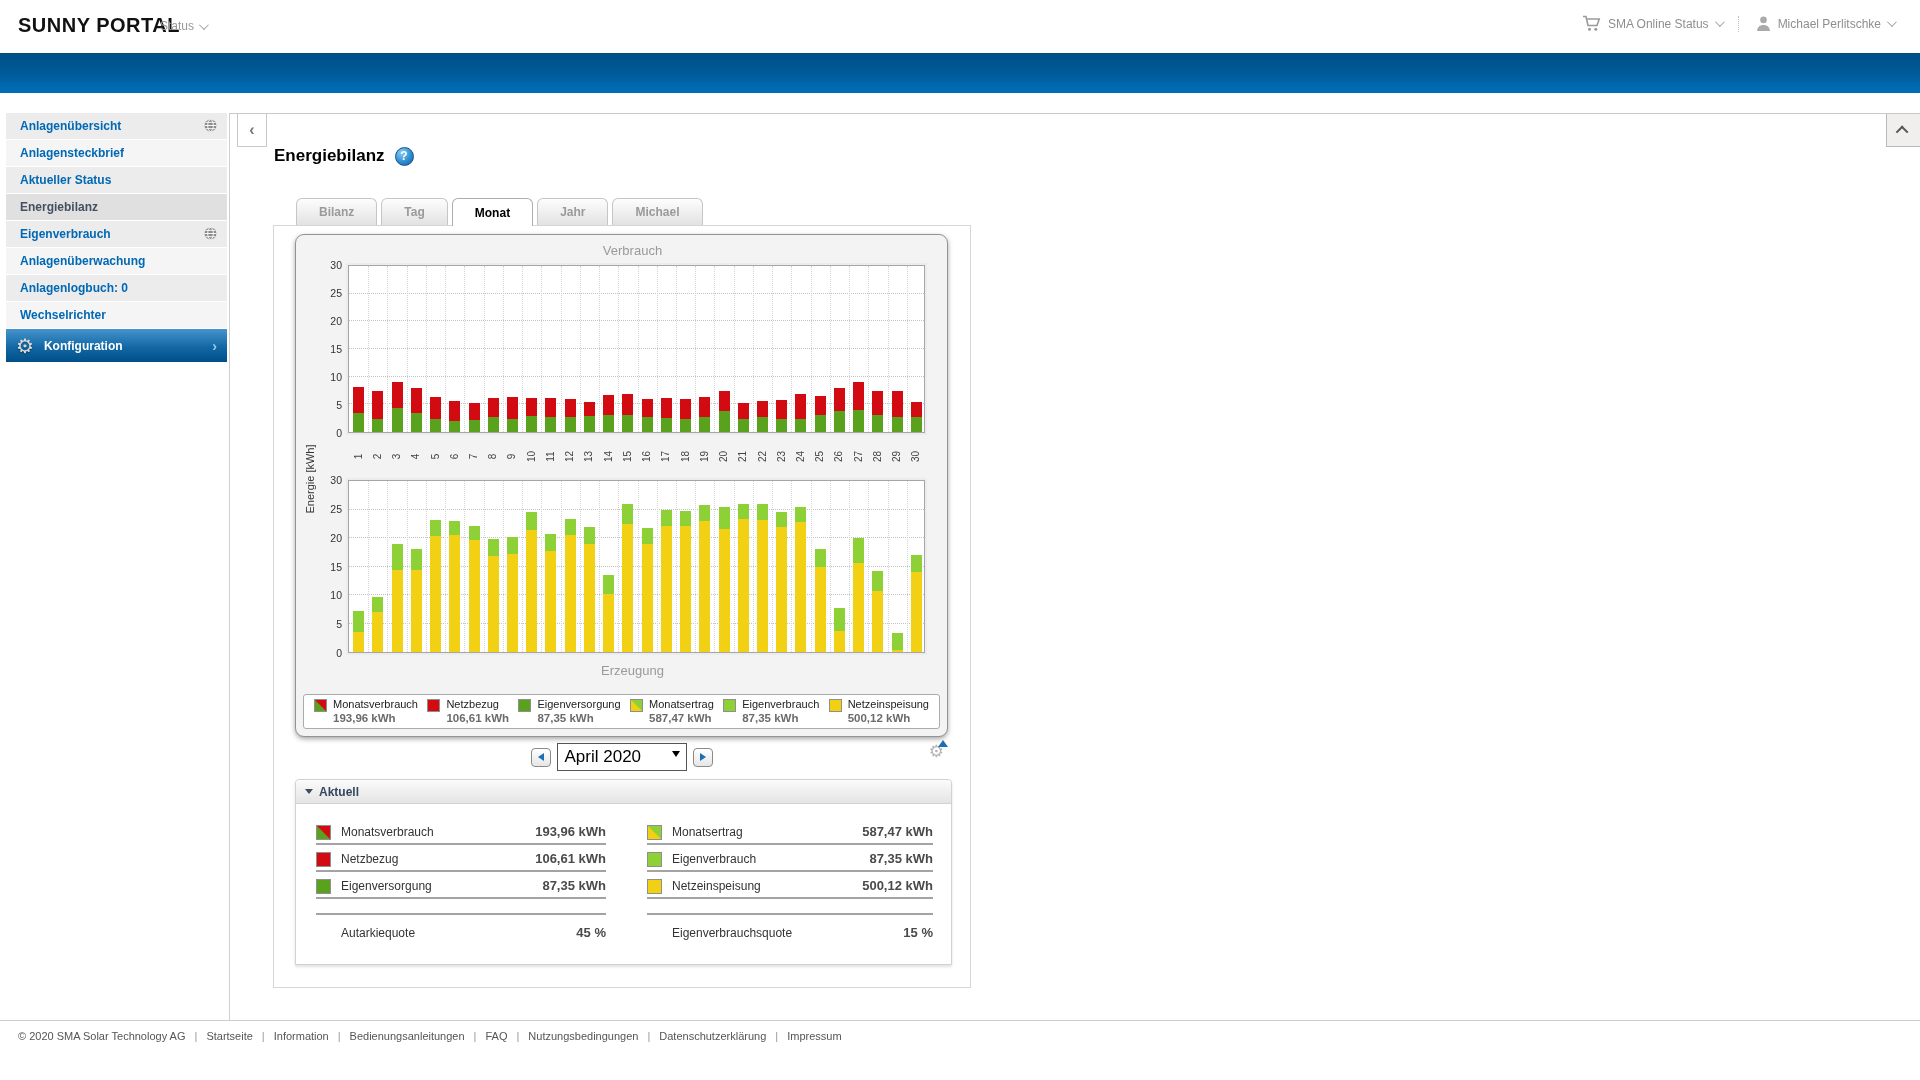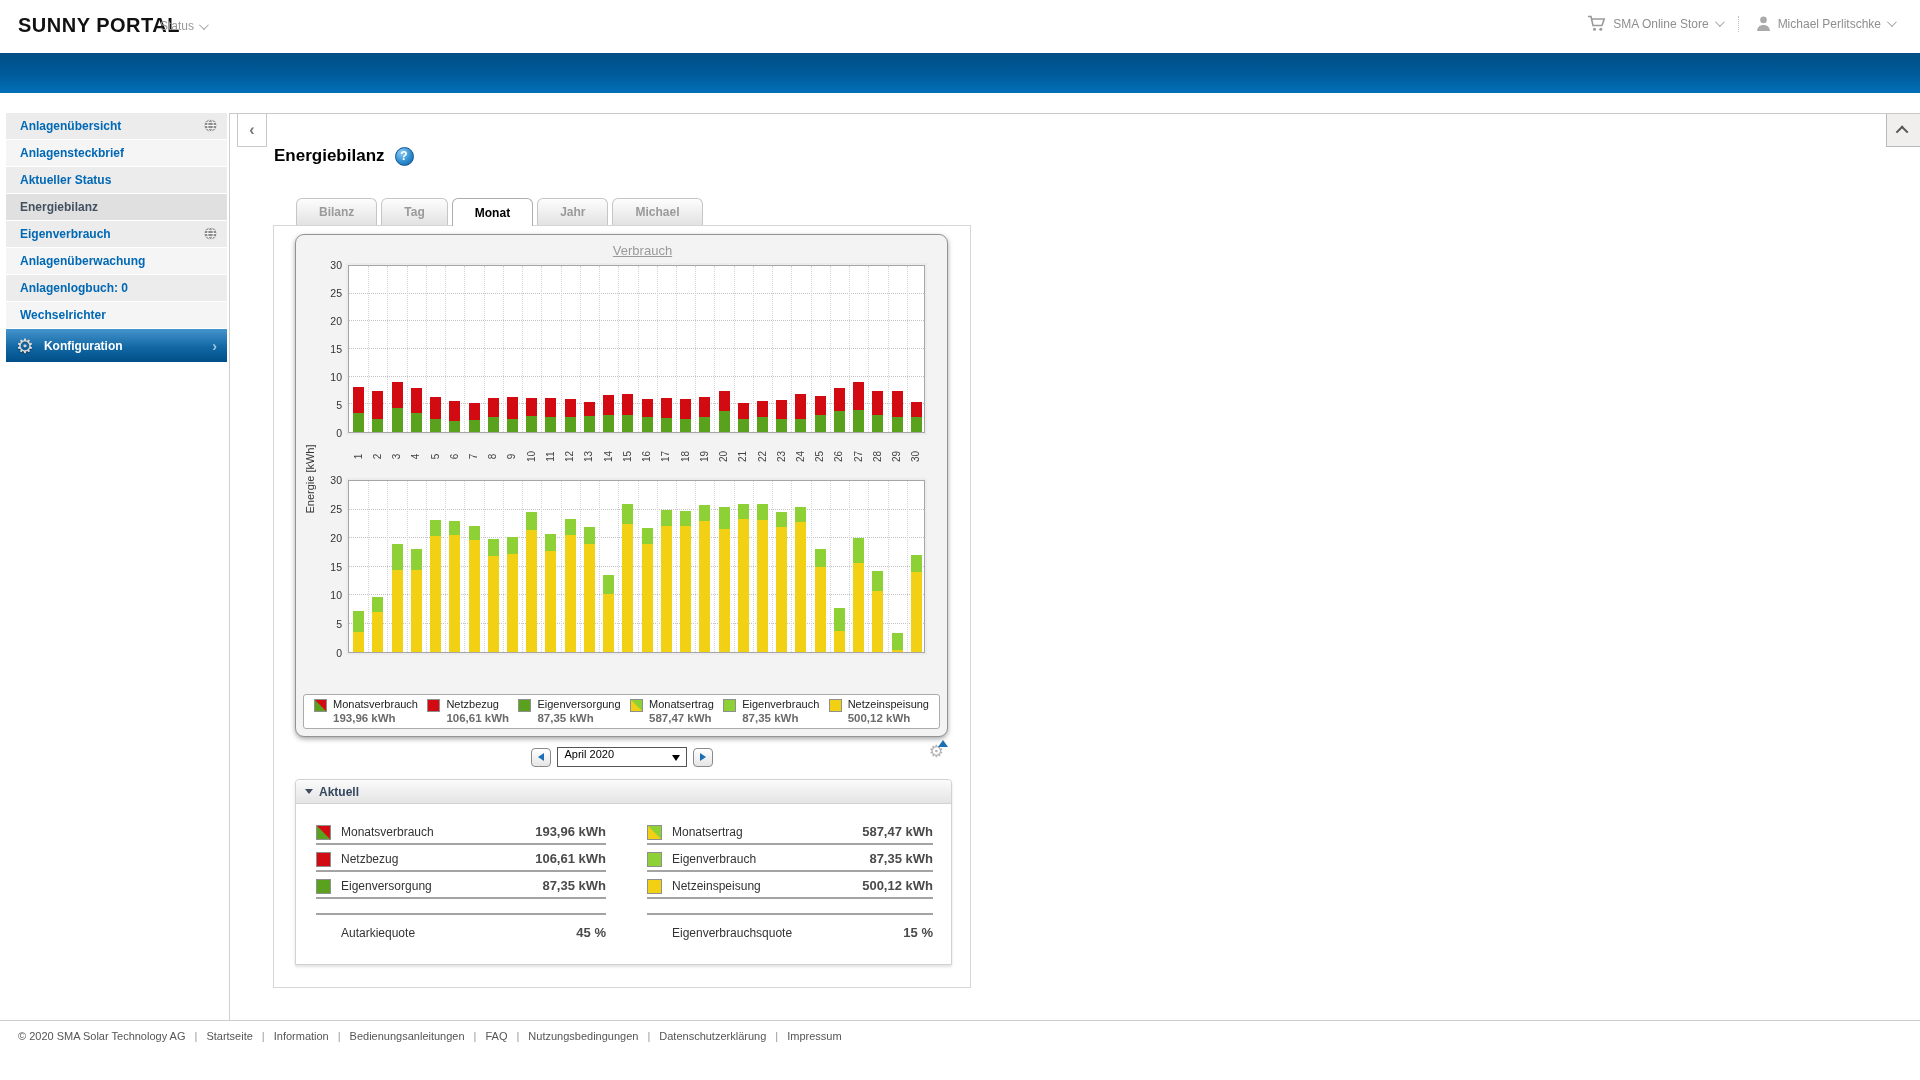--- a/index.html
+++ b/index.html
@@ -48,21 +48,21 @@
 
   
   .tabs { position:absolute; left:296px; top:198px; display:flex; gap:4px; z-index:3; }
   .tab { height:27px; padding:0 22px; border:1px solid #c6c6c6; border-bottom:none; border-radius:6px 6px 0 0; background:linear-gradient(180deg,#fdfdfd,#e2e2e2); color:#9a9a9a; font-size:12px; font-weight:bold; display:flex; align-items:center; cursor:pointer; }
   .tab.active { background:#fff; color:#000; border-color:#adadad; height:28px; position:relative; top:0; }
 
   .tabbox { position:absolute; left:273px; top:225px; width:698px; height:763px; background:#fff; border:1px solid #d6d6d6; z-index:2; }
 
   
   .chart-panel { position:absolute; left:21px; top:8px; width:653px; height:503px; background:#f3f3f3; border:1px solid #939393; border-radius:9px; box-shadow:0 2px 5px rgba(0,0,0,.35); }
-  .plot-title { position:absolute; left:58px; width:577px; text-align:center; color:#9a9a9a; font-size:13px;text-decoration:underline; }
+  .plot-title { position:absolute; left:48px; width:577px; text-align:center; color:#9a9a9a; font-size:13px; }
   .plot { position:absolute; left:52px; width:577px; background:#fff; border:1px solid #a6a6a6; box-shadow:0 0 0 2px #ececec; }
   .gridline-h { position:absolute; left:0; width:100%; border-top:1px dotted #c2c2c2; }
   .gridline-v { position:absolute; top:0; height:100%; border-left:1px dotted #d4d4d4; }
   .bar { position:absolute; width:11px; }
   .seg { position:absolute; left:0; width:100%; }
   .ytick { position:absolute; left:6px; width:40px; text-align:right; font-size:10.5px; color:#333; }
   .daylabels { position:absolute; left:52px; width:577px; height:38px; top:204px; }
   .daylabel { position:absolute; top:12px; width:20px; text-align:center; font-size:10px; color:#444; transform:rotate(-90deg); }
   .axis-ylabel { position:absolute; left:-56px; top:238px; width:140px; text-align:center; font-size:11px; color:#333; transform:rotate(-90deg); white-space:nowrap; }
 
@@ -77,21 +77,21 @@
   .chip.lightgreen { background:#8ed136; }
   .chip.yellow { background:#f2d013; }
   .chip.split-consumption { background:linear-gradient(to top right,#5aa21e 49%,#d10b11 51%); }
   .chip.split-yield { background:linear-gradient(to top right,#f2d013 49%,#8ed136 51%); }
 
   
   .datenav { position:absolute; left:21px; top:519px; width:653px; height:24px; display:flex; align-items:center; justify-content:center; gap:6px; }
   .nav-btn { width:20px; height:19px; border:1px solid #8a8a8a; border-radius:4px; background:linear-gradient(180deg,#fff,#e6e6e6); display:flex; align-items:center; justify-content:center; cursor:pointer; }
   .tri-left { width:0; height:0; border-top:4px solid transparent; border-bottom:4px solid transparent; border-right:6px solid #1a6fb5; }
   .tri-right { width:0; height:0; border-top:4px solid transparent; border-bottom:4px solid transparent; border-left:6px solid #1a6fb5; }
-  .period-select { position:relative; width:130px; height:20px; border:1px solid #555; background:#fff; font-size:11px; color:#000; display:flex; padding-left:7px; cursor:pointer; }
+  .period-select { position:relative; width:130px; height:28px; border:1px solid #555; background:#fff; font-size:17px; color:#000; display:flex; align-items:center; padding-left:7px; cursor:pointer; }
   .select-arrow { position:absolute; right:6px; top:7px; width:0; height:0; border-left:4px solid transparent; border-right:4px solid transparent; border-top:6px solid #000; }
   .chart-gear { position:absolute; right:26px; top:517px; cursor:pointer; }
   .chart-gear .g { font-size:17px; color:#b5b5b5; line-height:1; }
   .chart-gear .tri-up { position:absolute; right:-4px; top:-3px; width:0; height:0; border-left:5px solid transparent; border-right:5px solid transparent; border-bottom:7px solid #1a6fb5; }
 
   
   .bilanz { position:absolute; left:21px; top:553px; width:657px; height:186px; border:1px solid #d2d2d2; border-radius:4px 4px 0 0; background:#fff; box-shadow:0 2px 3px rgba(0,0,0,.12); }
   .bilanz-head { height:24px; background:linear-gradient(180deg,#fbfbfb,#e4e4e4); border-bottom:1px solid #d2d2d2; border-radius:4px 4px 0 0; display:flex; align-items:center; gap:6px; padding-left:9px; cursor:pointer; }
   .tri-down { width:0; height:0; border-left:4px solid transparent; border-right:4px solid transparent; border-top:5px solid #3c4c5c; }
   .bilanz-title { font-size:12px; font-weight:bold; color:#33475f; }
@@ -124,21 +124,21 @@
   </div>
   <div class="top-right">
     <div class="tr-item">
       <span>
         <svg width="20" height="17" viewBox="0 0 20 17">
             <path d="M1 1.5h3l2 9h9l2.2-6.5H5" fill="none" stroke="#9a9a9a" stroke-width="1.6"></path>
             <circle cx="7.5" cy="14.2" r="1.5" fill="#9a9a9a"></circle>
             <circle cx="13.8" cy="14.2" r="1.5" fill="#9a9a9a"></circle>
           </svg>
       </span>
-      <span>SMA Online Store</span>
+      <span>SMA Online Status</span>
       <span class="chev"></span>
     </div>
     <span class="dot-sep"></span>
     <div class="tr-item">
       <span>
         <svg width="17" height="17" viewBox="0 0 16 16">
             <circle cx="8" cy="4.6" r="3.1" fill="#aaa"></circle>
             <path d="M2 15c0-3.6 2.7-5.6 6-5.6s6 2 6 5.6z" fill="#aaa"></path>
           </svg>
       </span>
@@ -455,20 +455,21 @@
         <div class="daylabel" style="left: 403.517px;">22</div>
         <div class="daylabel" style="left: 422.75px;">23</div>
         <div class="daylabel" style="left: 441.983px;">24</div>
         <div class="daylabel" style="left: 461.217px;">25</div>
         <div class="daylabel" style="left: 480.45px;">26</div>
         <div class="daylabel" style="left: 499.683px;">27</div>
         <div class="daylabel" style="left: 518.917px;">28</div>
         <div class="daylabel" style="left: 538.15px;">29</div>
         <div class="daylabel" style="left: 557.383px;">30</div>
       </div>
+      <div class="plot-title" style="top: 428px;">Erzeugung</div>
       <div class="plot" style="top: 245px; height: 173px;">
         <div class="gridline-h" style="bottom: 16.6667%;"></div>
         <div class="gridline-h" style="bottom: 33.3333%;"></div>
         <div class="gridline-h" style="bottom: 50%;"></div>
         <div class="gridline-h" style="bottom: 66.6667%;"></div>
         <div class="gridline-h" style="bottom: 83.3333%;"></div>
         <div class="gridline-v" style="left: 19.2333px;"></div>
         <div class="gridline-v" style="left: 38.4667px;"></div>
         <div class="gridline-v" style="left: 57.7px;"></div>
         <div class="gridline-v" style="left: 76.9333px;"></div>

